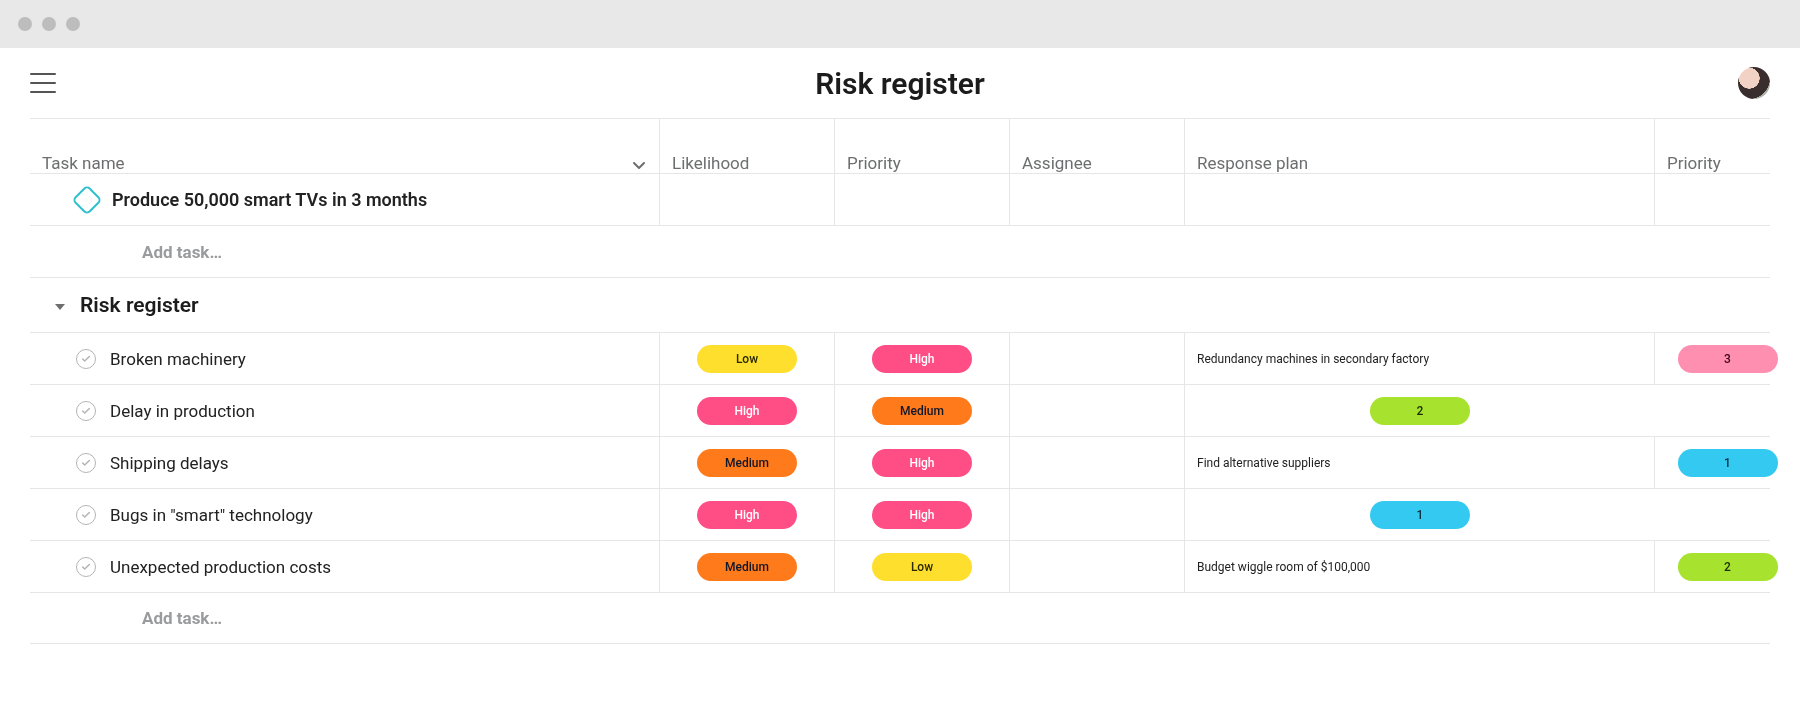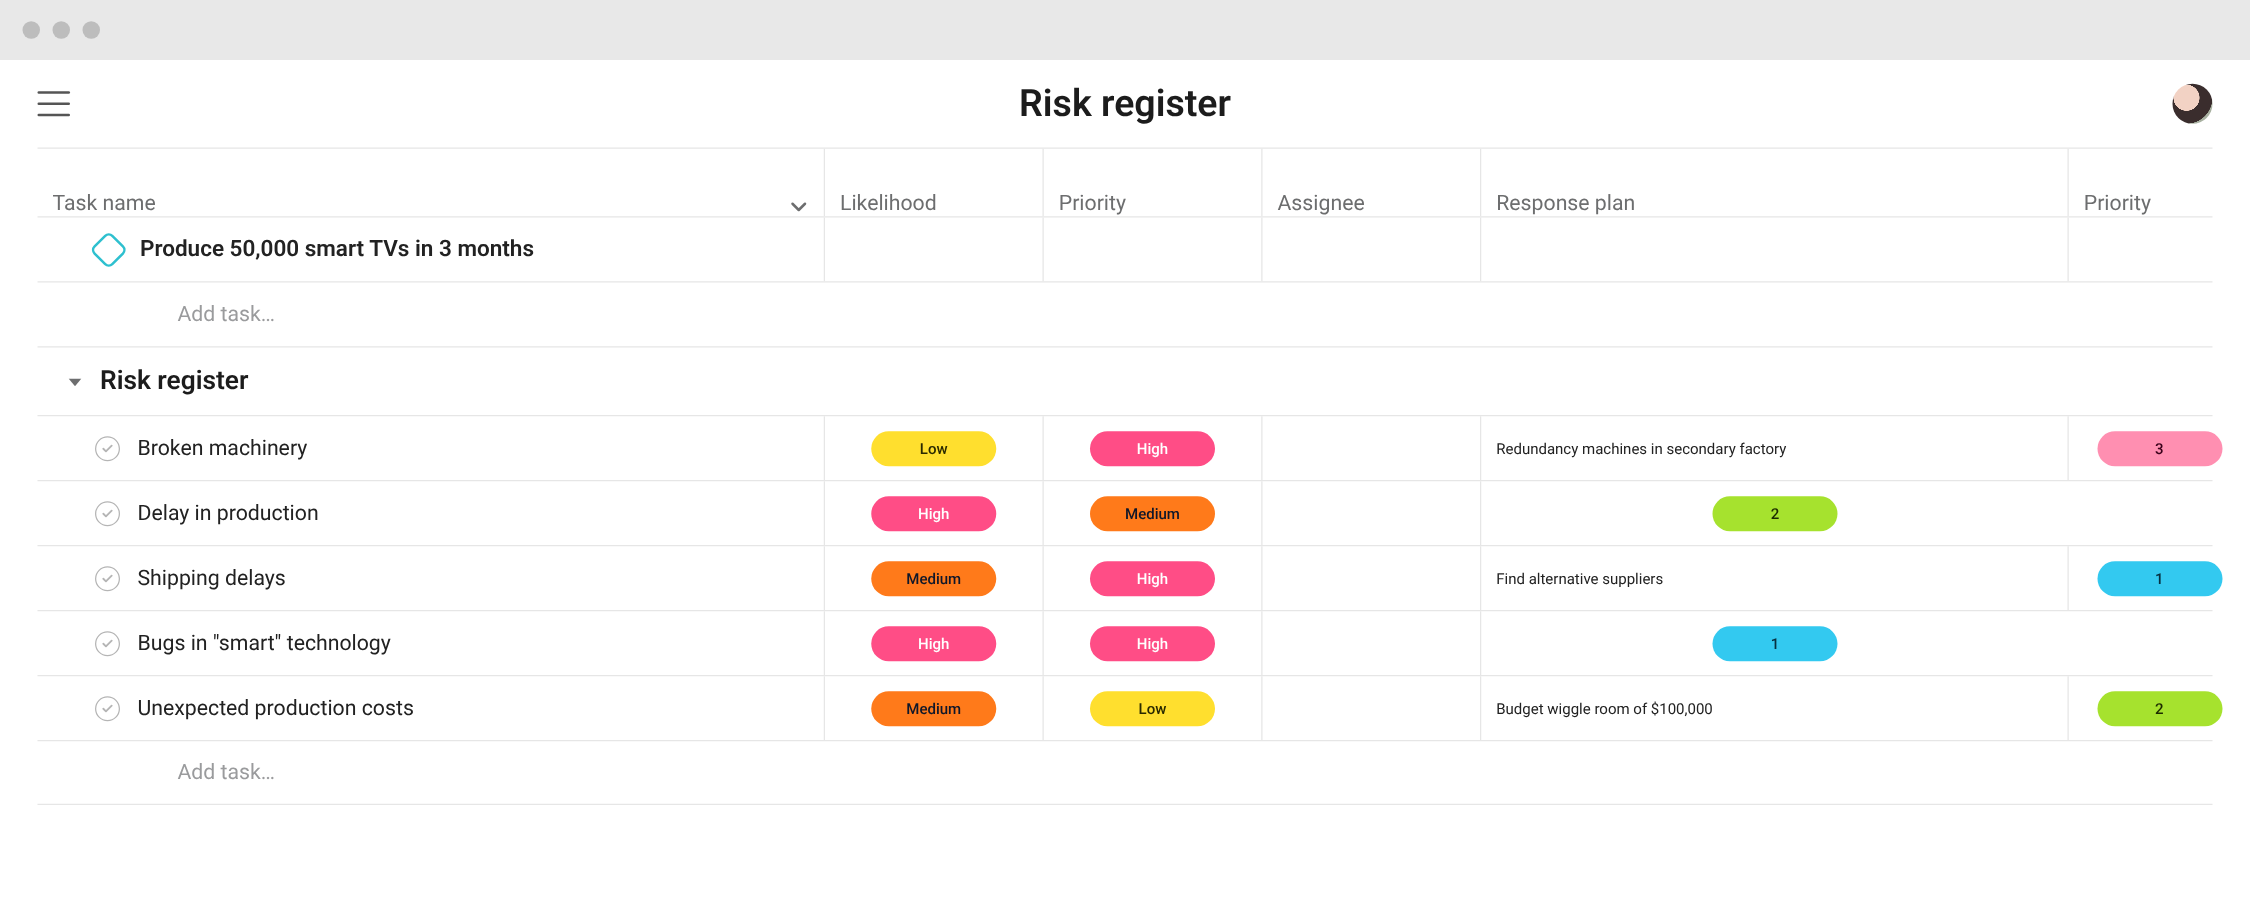--- a/index.html
+++ b/index.html
@@ -69,21 +69,21 @@
   .cell:last-child { border-right:none; }
   .cell.center { justify-content:center; }
   .section-row { height:55px; border-top:1px solid #e6e6e6; }
   .section-cell {
     grid-column: 1 / -1;
     display:flex; align-items:center; gap:14px;
     padding-left: 24px;
     font-size:21px; font-weight:600; color:#1c1c1c;
   }
   .section-triangle { color:#6d6e6f; transform:translateY(1px); }
-  .addtask-row { height:52px; }
+  .addtask-row { height:52px;font-weight:bold; }
   .addtask-cell {
     grid-column: 1 / -1;
     display:flex; align-items:center;
     padding-left: 112px;
     color:#9a9b9d; font-size:17px;
   }
 
   .taskname { display:flex; align-items:center; gap:14px; padding-left: 46px; }
   .taskname .check {
     width:20px; height:20px; border:1.8px solid #b5b5b5; border-radius:50%;

